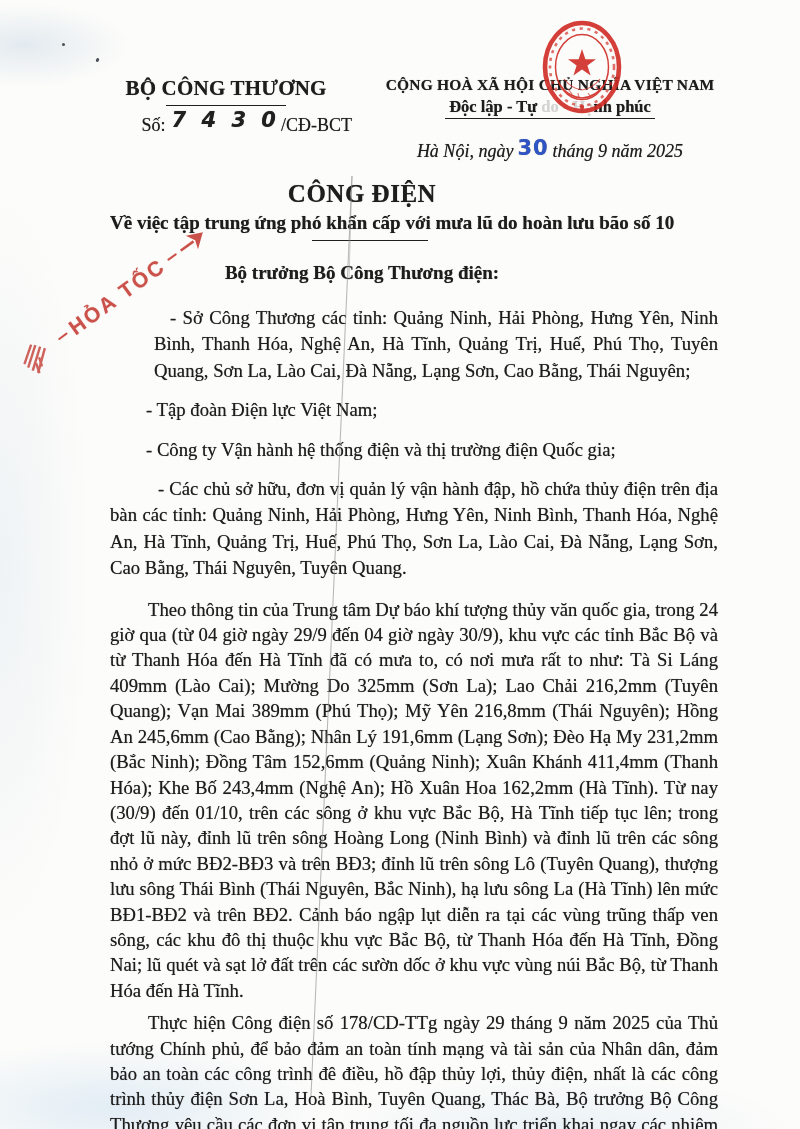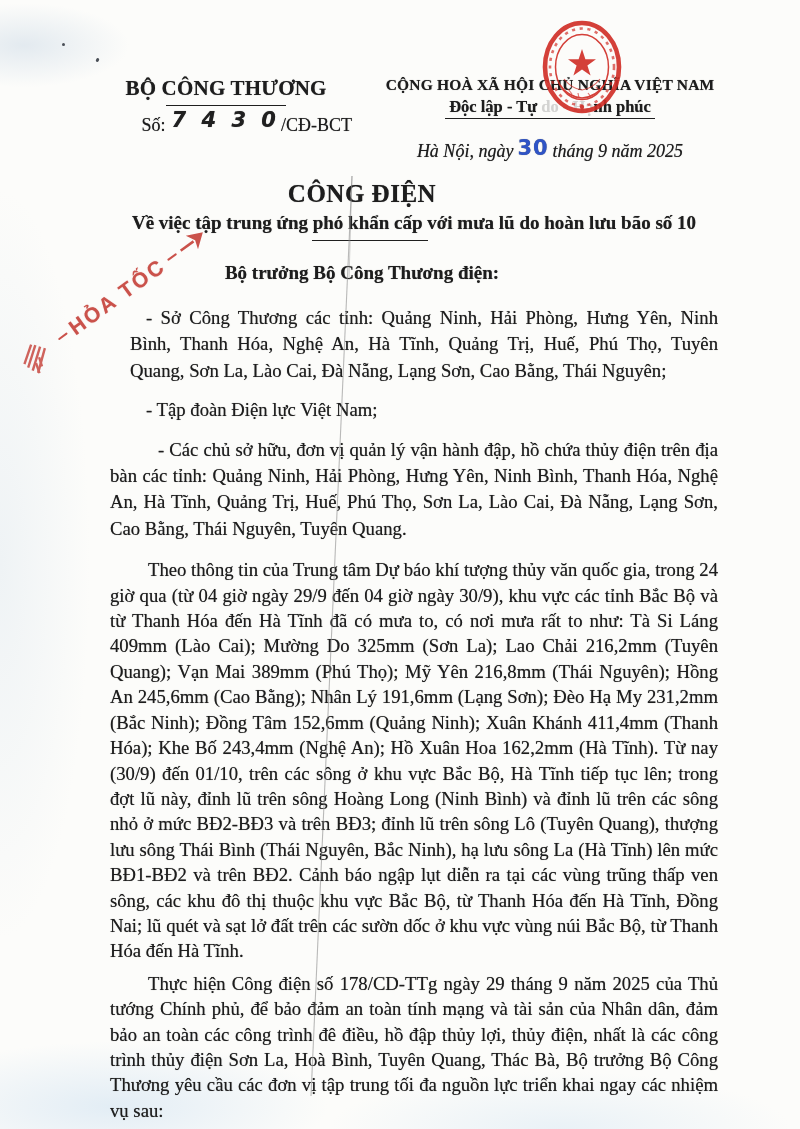--- a/index.html
+++ b/index.html
@@ -37,26 +37,26 @@
   
   .sig{position:absolute;left:599px;top:36px;z-index:7;color:#3a3a3a;font-size:14.3px;line-height:18.5px;
        white-space:nowrap;text-shadow:0 0 .5px rgba(60,60,60,.6);}
 
   
   .seal{position:absolute;left:540px;top:19px;z-index:6;opacity:.9;}
 
   
   .doc-body{position:absolute;left:110px;top:180px;width:608px;font-size:18.7px;z-index:2;}
   .doc-type{font-weight:bold;font-size:25px;text-align:center;transform:translateX(-52px);letter-spacing:.5px;}
-  .subject{font-weight:bold;font-size:19px;text-align:center;margin-top:4px;}
+  .subject{font-weight:bold;font-size:19px;margin-top:4px;}
   .subject-rule{width:116px;border-bottom:1.7px solid #1f1f1f;margin:6px 0 0 202px;}
   .salutation{font-weight:bold;font-size:19px;text-align:center;transform:translateX(-52px);margin-top:21px;}
   .recipients{margin-top:21px;line-height:26.4px;text-align:justify;}
   .recipient{margin-top:13px;}
-  .recipient.hang{margin-left:20px;text-indent:16px;margin-top:0;}
+  .recipient.hang{margin-left:44px;text-indent:16px;margin-top:0;}
   .recipient.flat{margin-left:36px;}
   .recipient.parafmt{margin-left:0;text-indent:48px;}
   .para{line-height:25.4px;text-align:justify;text-indent:38px;}
   .para.p1{margin-top:15px;}
   .para.p2{margin-top:7px;}
 
   
   .overlay{position:absolute;left:0;top:0;z-index:5;pointer-events:none;}
   .speck{position:absolute;background:#4a4f57;border-radius:50%;z-index:4;}
 
@@ -131,20 +131,21 @@
 
   <div class="doc-body fuzz">
     <div class="doc-type">CÔNG ĐIỆN</div>
     <div class="subject">Về việc tập trung ứng phó khẩn cấp với mưa lũ do hoàn lưu bão số 10</div>
     <div class="subject-rule"></div>
     <div class="salutation">Bộ trưởng Bộ Công Thương điện:</div>
 
     <div class="recipients">
       <div class="recipient hang">- Sở Công Thương các tỉnh: Quảng Ninh, Hải Phòng, Hưng Yên, Ninh Bình, Thanh Hóa, Nghệ An, Hà Tĩnh, Quảng Trị, Huế, Phú Thọ, Tuyên Quang, Sơn La, Lào Cai, Đà Nẵng, Lạng Sơn, Cao Bằng, Thái Nguyên;</div>
       <div class="recipient flat">- Tập đoàn Điện lực Việt Nam;</div>
+      <div class="recipient flat">- Công ty Vận hành hệ thống điện và thị trường điện Quốc gia;</div>
       <div class="recipient parafmt">- Các chủ sở hữu, đơn vị quản lý vận hành đập, hồ chứa thủy điện trên địa bàn các tỉnh: Quảng Ninh, Hải Phòng, Hưng Yên, Ninh Bình, Thanh Hóa, Nghệ An, Hà Tĩnh, Quảng Trị, Huế, Phú Thọ, Sơn La, Lào Cai, Đà Nẵng, Lạng Sơn, Cao Bằng, Thái Nguyên, Tuyên Quang.</div>
     </div>
 
     <div class="para p1">Theo thông tin của Trung tâm Dự báo khí tượng thủy văn quốc gia,  trong 24 giờ qua (từ 04 giờ ngày 29/9 đến 04 giờ ngày 30/9), khu vực các tỉnh Bắc Bộ và từ Thanh Hóa đến Hà Tĩnh đã có mưa to, có nơi mưa rất to như: Tà Si Láng 409mm (Lào Cai); Mường Do 325mm (Sơn La); Lao Chải 216,2mm (Tuyên Quang); Vạn Mai 389mm (Phú Thọ); Mỹ Yên 216,8mm (Thái Nguyên); Hồng An 245,6mm (Cao Bằng); Nhân Lý 191,6mm (Lạng Sơn); Đèo Hạ My 231,2mm (Bắc Ninh); Đồng Tâm 152,6mm (Quảng Ninh); Xuân Khánh 411,4mm (Thanh Hóa); Khe Bố 243,4mm (Nghệ An); Hồ Xuân Hoa 162,2mm (Hà Tĩnh). Từ nay (30/9) đến 01/10, trên các sông ở khu vực Bắc Bộ, Hà Tĩnh tiếp tục lên; trong đợt lũ này, đỉnh lũ trên sông Hoàng Long (Ninh Bình) và đỉnh lũ trên các sông nhỏ ở mức BĐ2-BĐ3 và trên BĐ3; đỉnh lũ trên sông Lô (Tuyên Quang), thượng lưu sông Thái Bình (Thái Nguyên, Bắc Ninh), hạ lưu sông La (Hà Tĩnh) lên mức BĐ1-BĐ2 và trên BĐ2. Cảnh báo ngập lụt diễn ra tại các vùng trũng thấp ven sông, các khu đô thị thuộc khu vực Bắc Bộ, từ Thanh Hóa đến Hà Tĩnh, Đồng Nai; lũ quét và sạt lở đất trên các sườn dốc ở khu vực vùng núi Bắc Bộ, từ Thanh Hóa đến Hà Tĩnh.</div>
     <div class="para p2">Thực hiện Công điện số 178/CD-TTg ngày 29 tháng 9 năm 2025 của Thủ tướng Chính phủ, để bảo đảm an toàn tính mạng và tài sản của Nhân dân, đảm bảo an toàn các công trình đê điều, hồ đập thủy lợi, thủy điện, nhất là các công trình thủy điện Sơn La, Hoà Bình, Tuyên Quang, Thác Bà, Bộ trưởng Bộ Công Thương yêu cầu các đơn vị tập trung tối đa nguồn lực triển khai ngay các nhiệm vụ sau:</div>
   </div>
 
   <svg class="overlay" width="800" height="1129" viewBox="0 0 800 1129">
     <line x1="352" y1="176" x2="311" y2="1096" stroke="#8d8d8d" stroke-width="1.1" opacity=".6"></line>
     <line x1="352" y1="176" x2="349" y2="280" stroke="#777" stroke-width="1" opacity=".35"></line>

